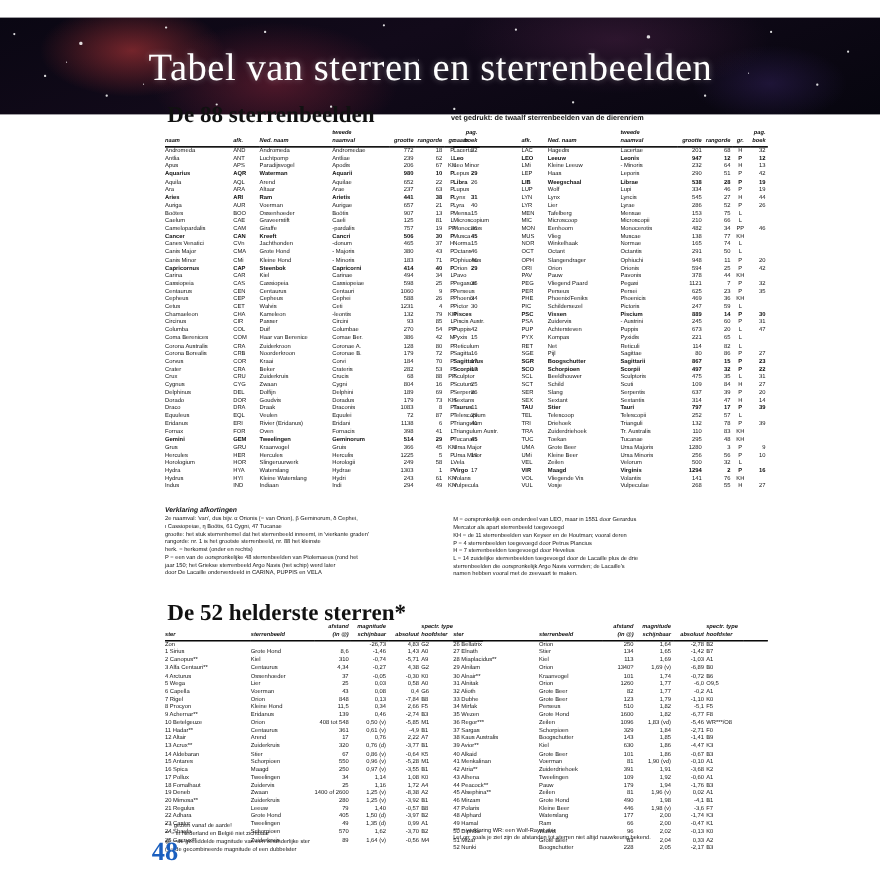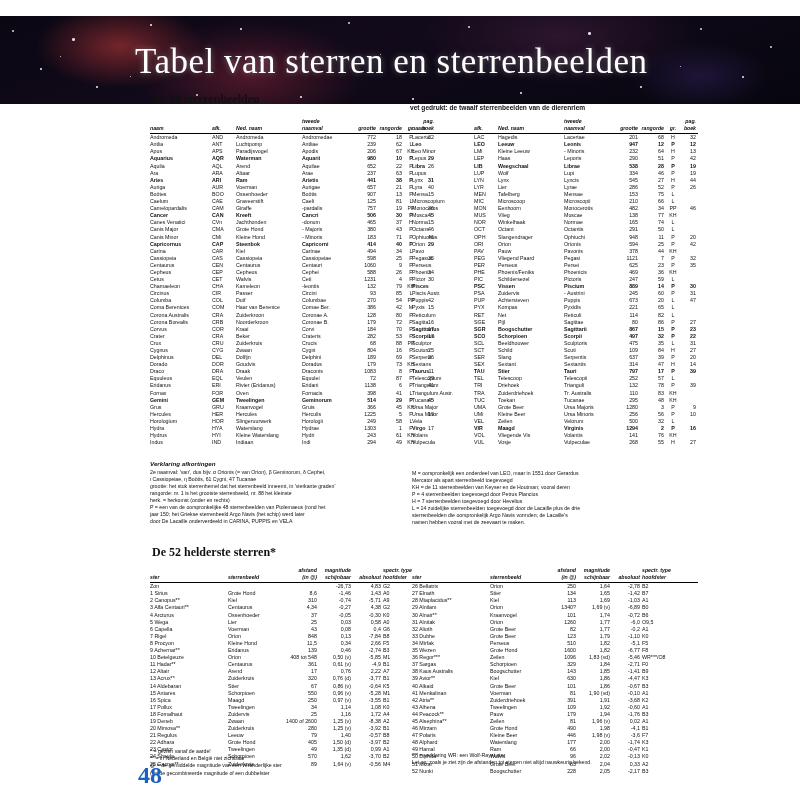--- a/index.html
+++ b/index.html
@@ -39,21 +39,21 @@
     color: #ffffff; font-weight: normal;
     line-height: 52px;
     text-shadow: 0 0 6px rgba(255,255,255,0.35);
   }
 
   
   .sec-title {
     position: absolute;
     font-family: "Liberation Serif", serif;
     font-weight: bold;
-    font-size: 12px;
+    font-size: 21px;
     color: #111;
   }
   .sec-note {
     position: absolute;
     font-size: 6.6px;
     font-weight: bold;
     color: #111;
   }
 
   

